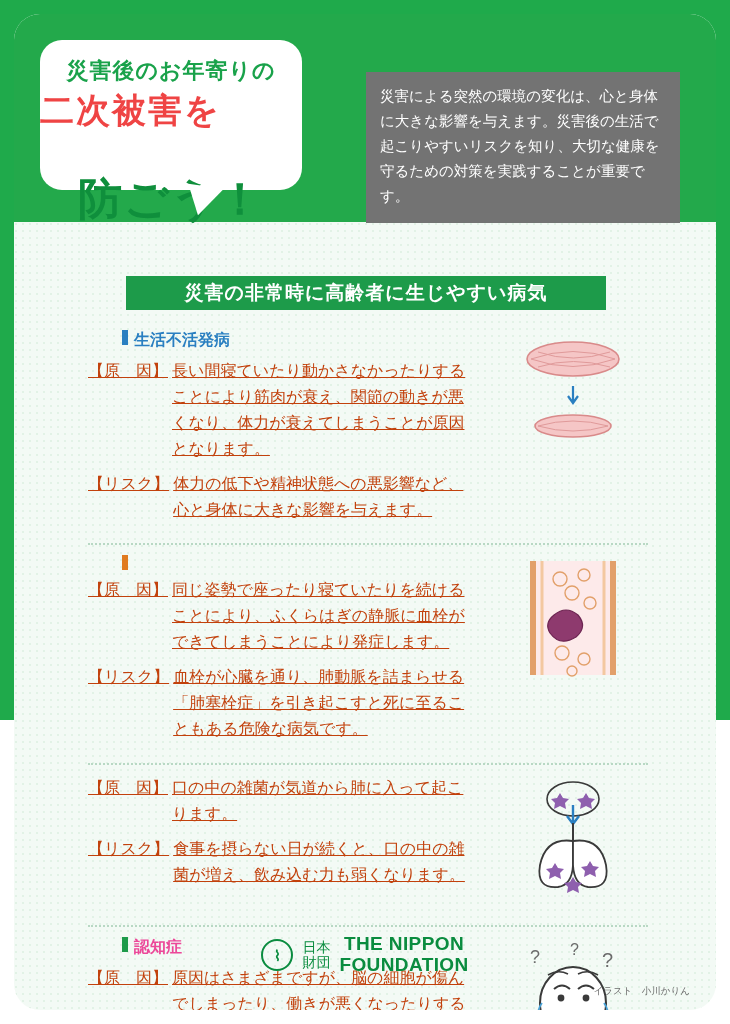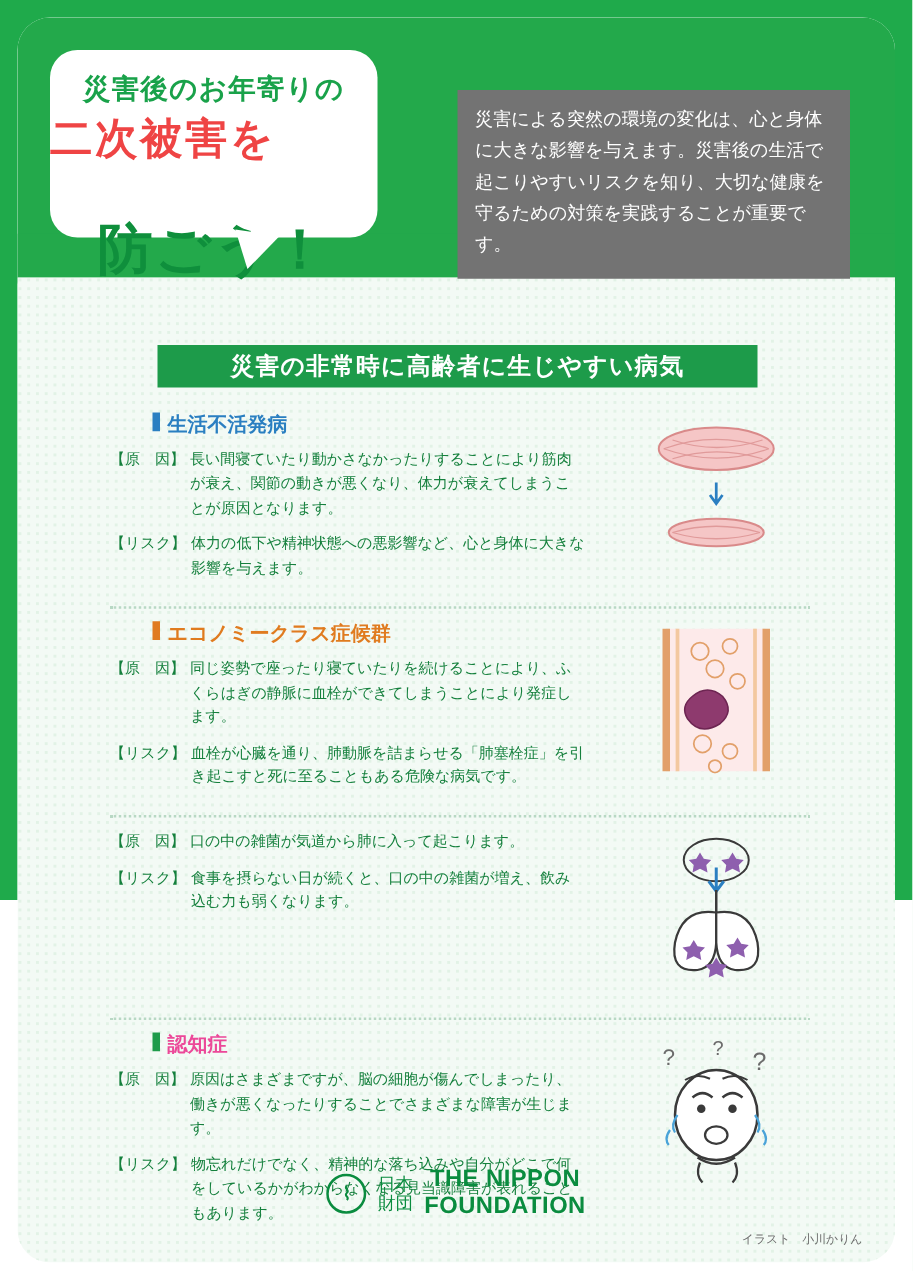--- a/index.html
+++ b/index.html
@@ -99,21 +99,21 @@
   .card + .card{
     border-top:2px dotted #b8d8c4;
   }
   .card-title{
     font-size:16px;font-weight:bold;margin:0 0 7px 2px;
     display:flex;align-items:flex-start;gap:6px;padding-left:32px;
   }
   .bar{display:inline-block;width:6px;height:15px;}
   .row{
     display:flex;gap:4px;margin:0 0 9px 0;
-    font-size:12px;line-height:1.62;color:#15803d;
+    font-size:16px;line-height:1.62;color:#c2410c;text-decoration:underline;
   }
   .label{flex:0 0 auto;white-space:nowrap;font-weight:normal;}
   .txt{flex:1 1 auto;}
   .card-text{width:380px;}
   .art{
     position:absolute;right:0;top:14px;width:150px;height:118px;
   }
 
   .c1 .card-title{color:#2a7fc1;}
   .c1 .bar{background:#2a7fc1;}
@@ -195,21 +195,20 @@
             <ellipse cx="75" cy="92" rx="38" ry="11" fill="#f5c6c6" stroke="#d98a8a" stroke-width="1.6"></ellipse>
             <path d="M40 92 Q75 82 110 92" stroke="#e09a9a" stroke-width="1" fill="none"></path>
             <path d="M40 92 Q75 102 110 92" stroke="#e09a9a" stroke-width="1" fill="none"></path>
           </svg>
         </div>
       </div>
 
       <div class="card c2">
         <div class="card-title">
           <span class="bar"></span>
-          <span>エコノミークラス症候群</span>
         </div>
         <div class="card-text">
           <div class="row">
             <span class="label">【原　因】</span>
             <span class="txt">同じ姿勢で座ったり寝ていたりを続けることにより、ふくらはぎの静脈に血栓ができてしまうことにより発症します。</span>
           </div>
           <div class="row">
             <span class="label">【リスク】</span>
             <span class="txt">血栓が心臓を通り、肺動脈を詰まらせる「肺塞栓症」を引き起こすと死に至ることもある危険な病気です。</span>
           </div>

